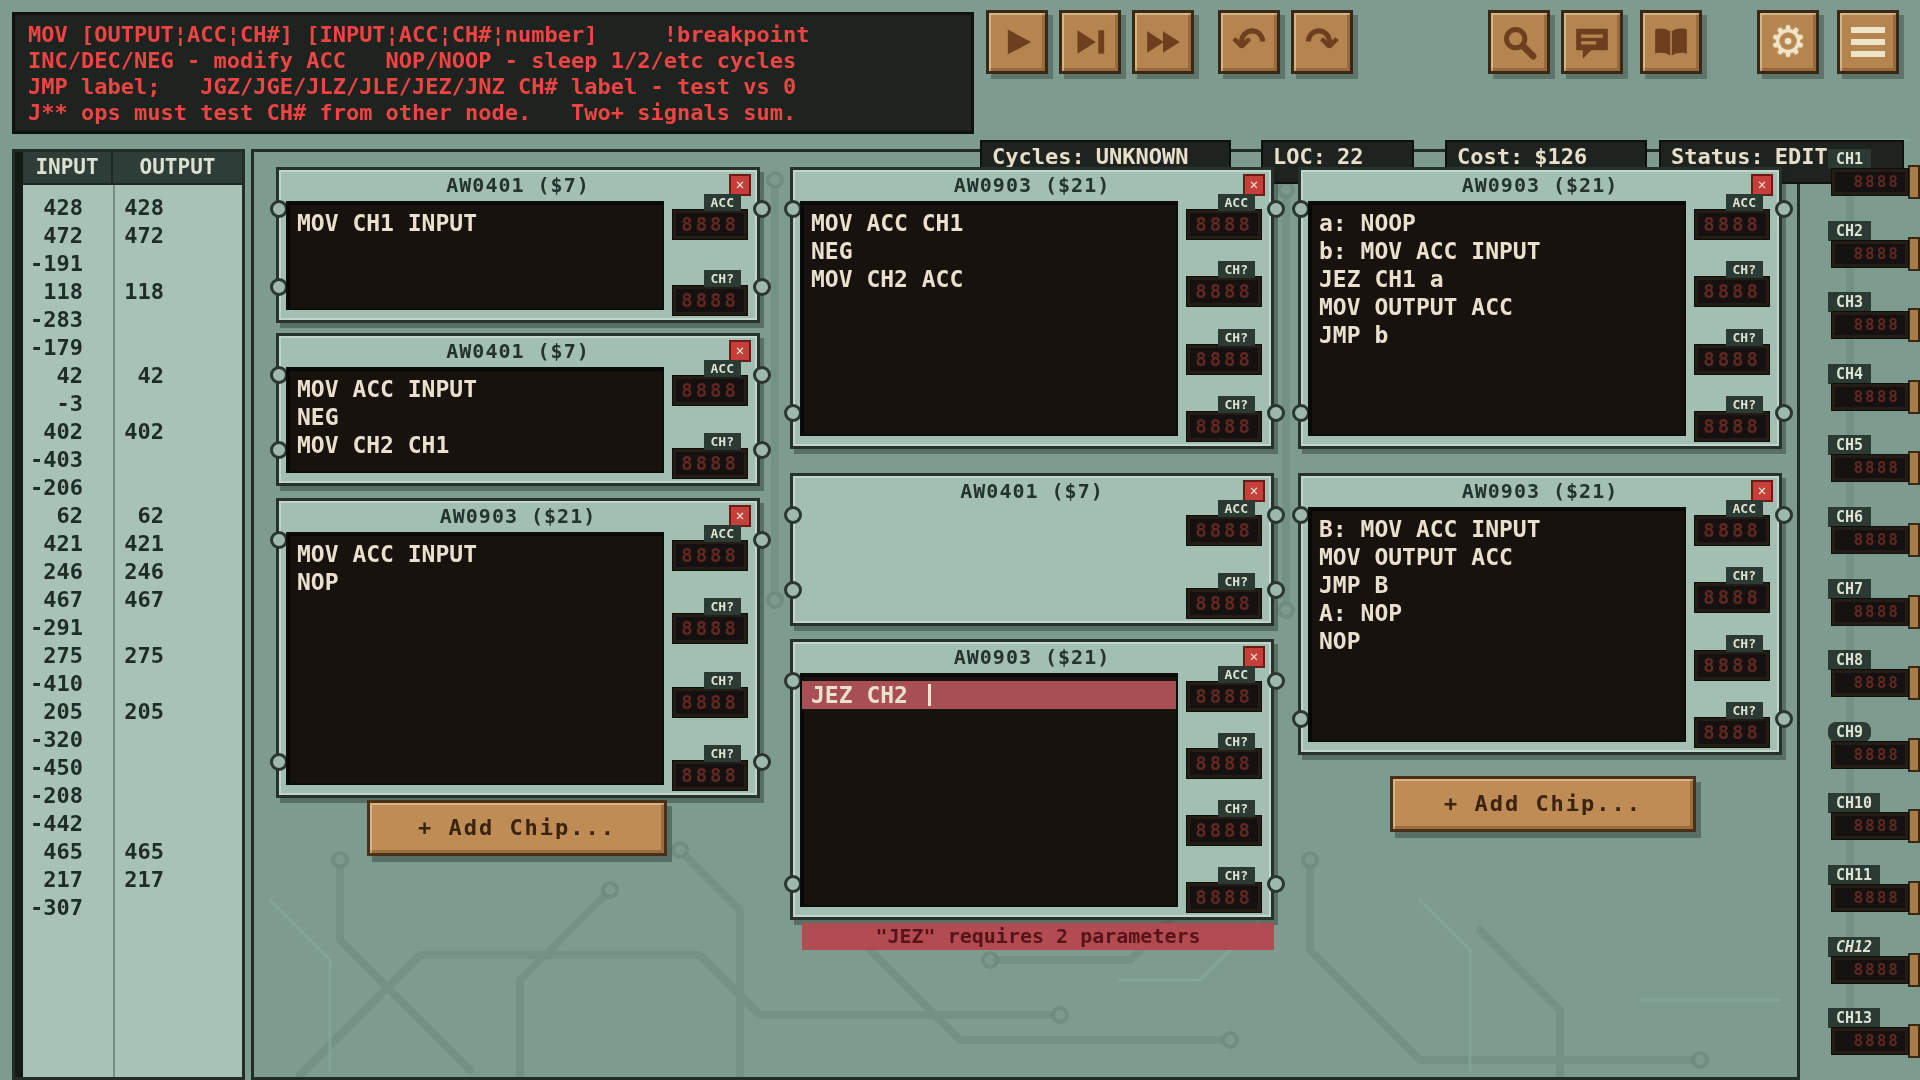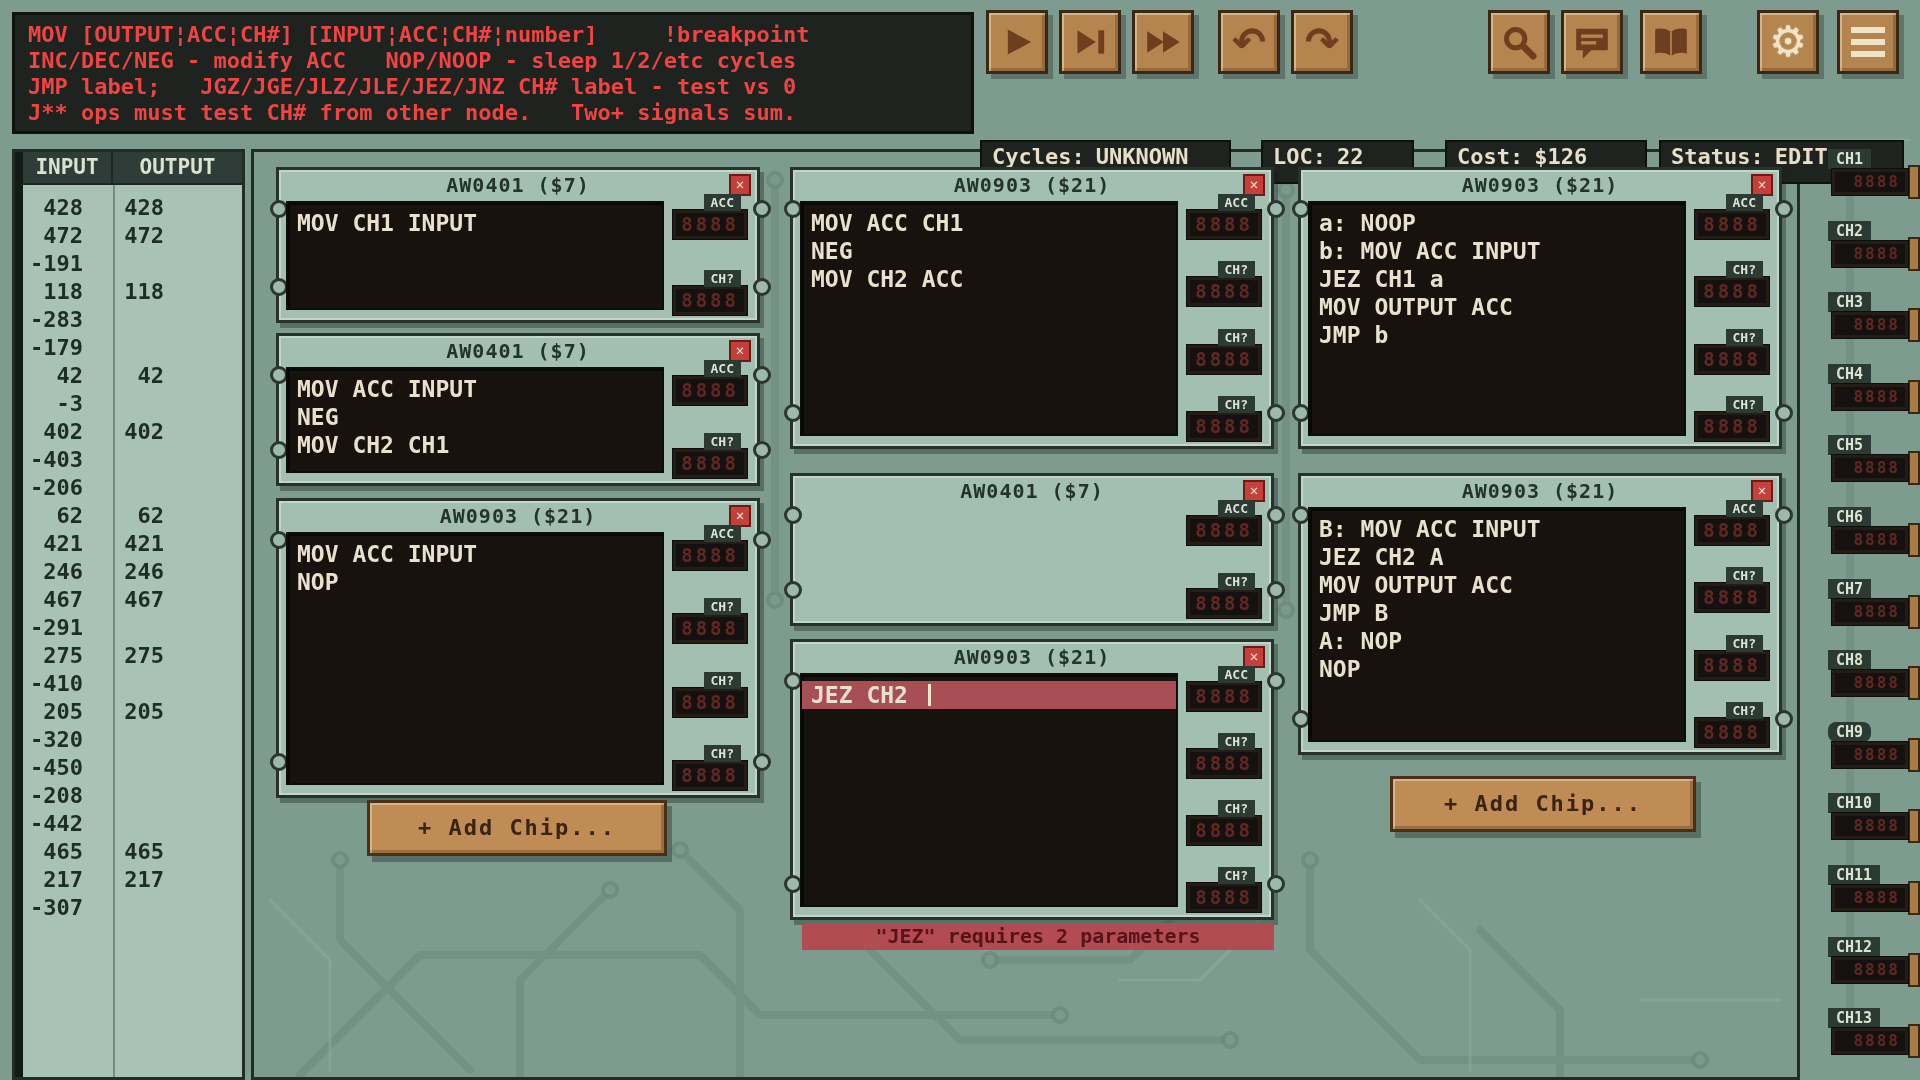--- a/index.html
+++ b/index.html
@@ -457,21 +457,20 @@
     </div>
     <div class="chip" style="left: 1298px; top: 465px; width: 484px; height: 282px; pointer-events: auto;">
       <div class="knob" style="left: -9px; top: 30px;"></div>
       <div class="knob" style="left: -9px; top: 234px;"></div>
       <div class="knob" style="left: 474px; top: 30px;"></div>
       <div class="knob" style="left: 474px; top: 234px;"></div>
       <div class="chip-title">AW0903 ($21)</div>
       <div class="chip-close">✕</div>
       <div class="chip-code">
         <div class="code-line">B: MOV ACC INPUT</div>
-        <div class="code-line">JEZ CH2 A</div>
         <div class="code-line">MOV OUTPUT ACC</div>
         <div class="code-line">JMP B</div>
         <div class="code-line">A: NOP</div>
         <div class="code-line">NOP</div>
       </div>
       <div class="disp-tab" style="top: 24px;">ACC</div>
       <div class="display seg" style="top: 40px;">8888</div>
       <div class="disp-tab" style="top: 91px;">CH?</div>
       <div class="display seg" style="top: 107px;">8888</div>
       <div class="disp-tab" style="top: 159px;">CH?</div>
@@ -512,18 +511,18 @@
     <div class="ch-bracket" style="top: 738px;"></div>
     <div class="ch-tab" style="top: 722px; border-radius: 8px;">CH9</div>
     <div class="ch-display seg" style="top: 742px;">8888</div>
     <div class="ch-bracket" style="top: 809px;"></div>
     <div class="ch-tab" style="top: 793px;">CH10</div>
     <div class="ch-display seg" style="top: 813px;">8888</div>
     <div class="ch-bracket" style="top: 881px;"></div>
     <div class="ch-tab" style="top: 865px;">CH11</div>
     <div class="ch-display seg" style="top: 885px;">8888</div>
     <div class="ch-bracket" style="top: 953px;"></div>
-    <div class="ch-tab" style="top: 937px;">CH12</div>
+    <div class="ch-tab" style="top: 937px; font-style: italic;">CH12</div>
     <div class="ch-display seg" style="top: 957px;">8888</div>
     <div class="ch-bracket" style="top: 1024px;"></div>
     <div class="ch-tab" style="top: 1008px;">CH13</div>
     <div class="ch-display seg" style="top: 1028px;">8888</div>
   </div>
 
 </body></html>

